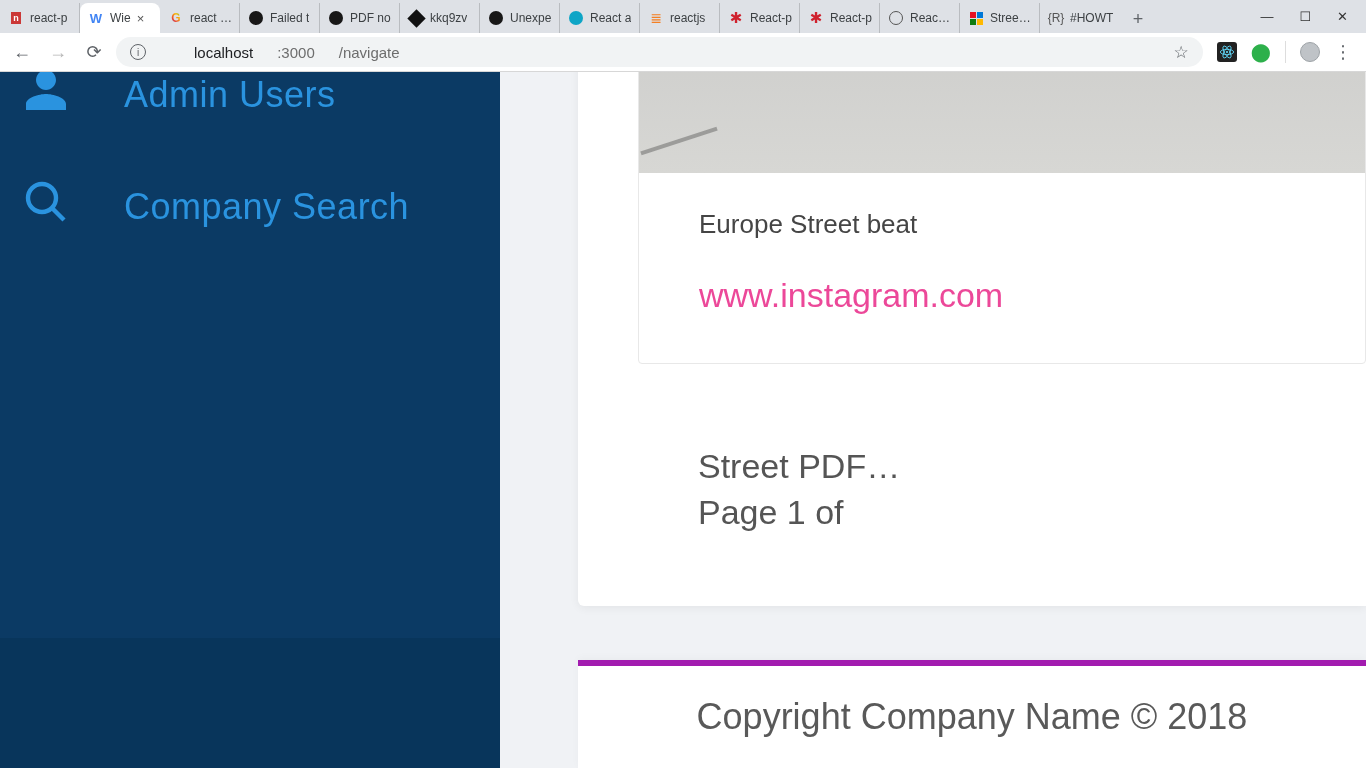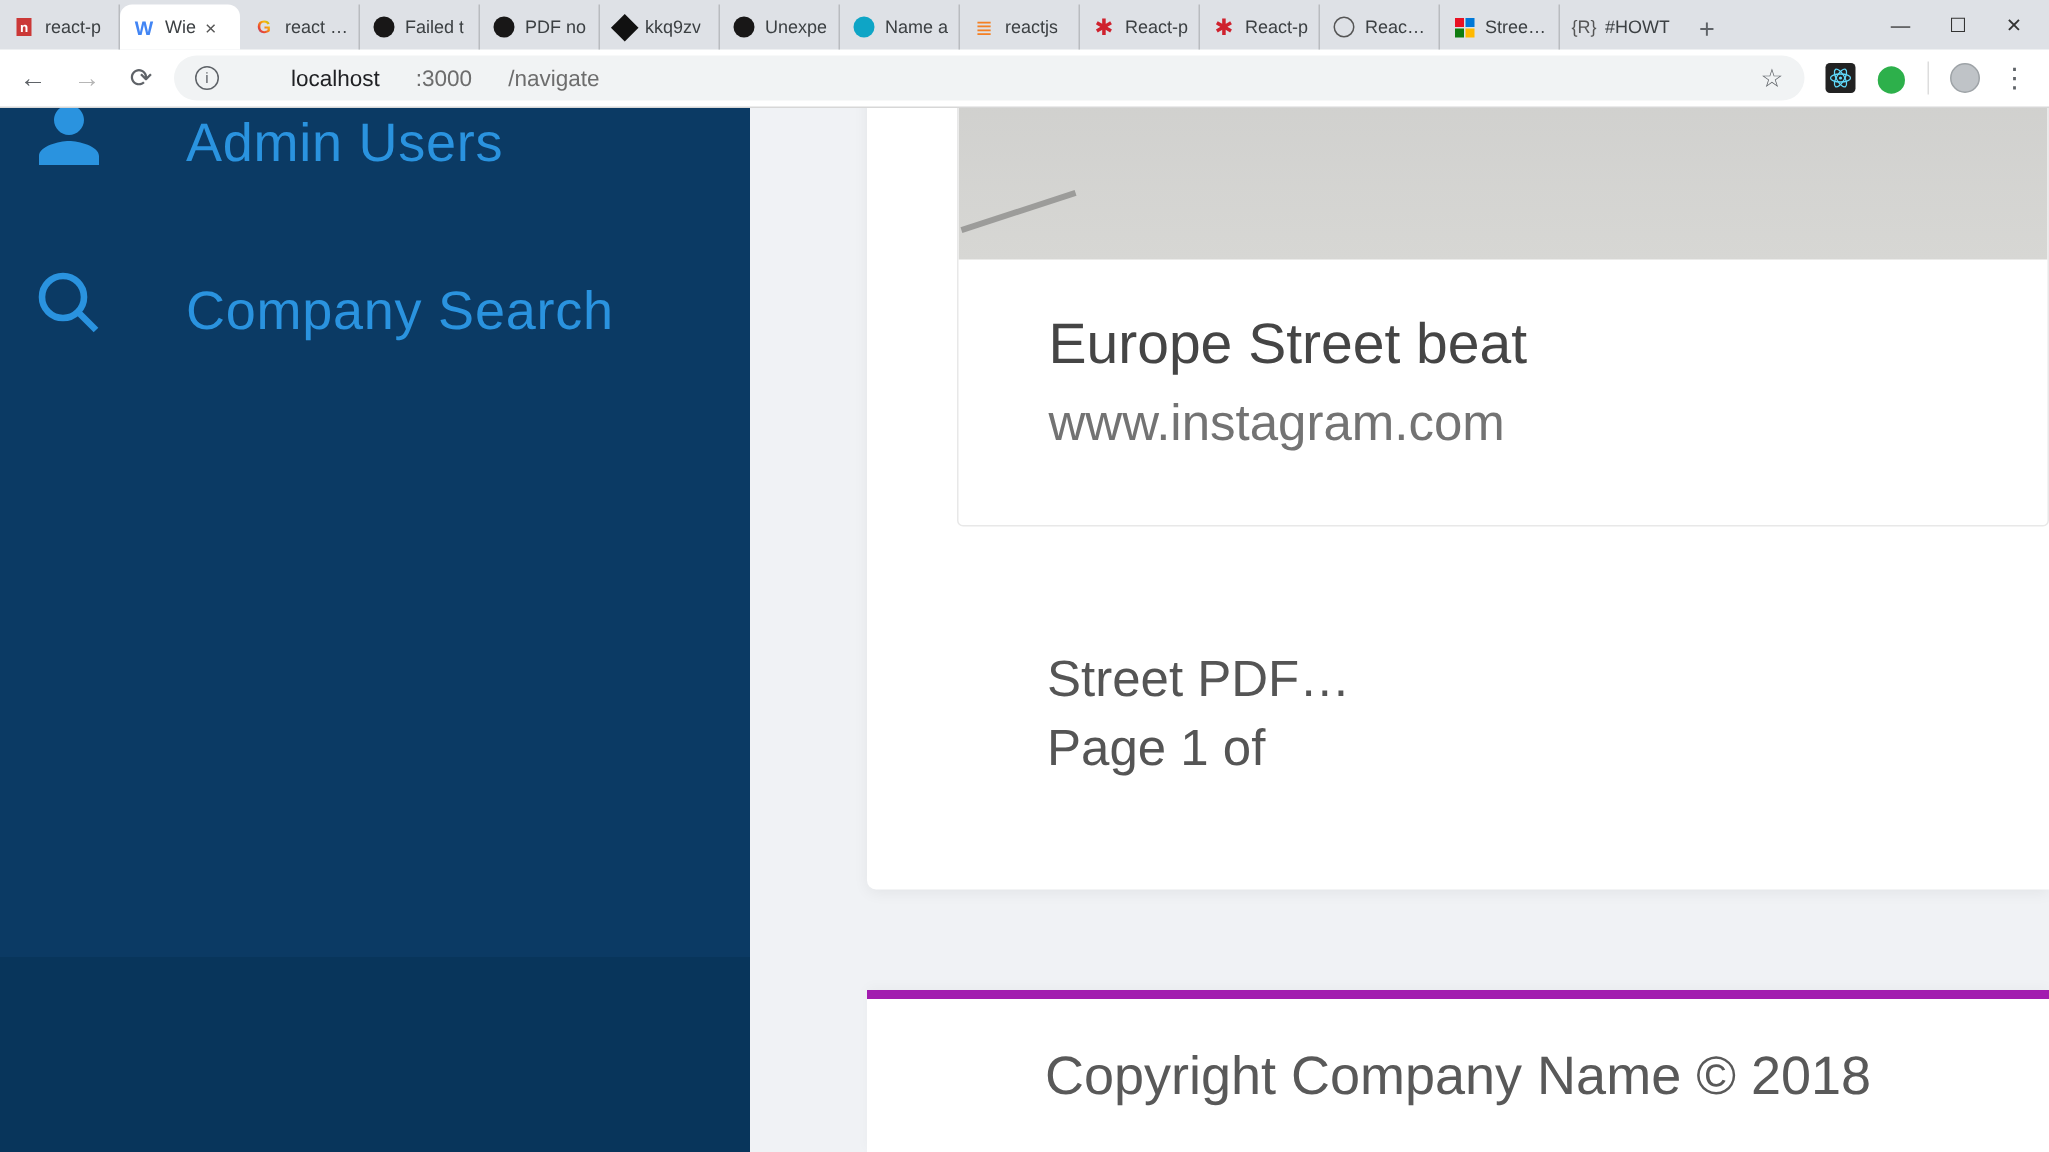--- a/index.html
+++ b/index.html
@@ -37,22 +37,22 @@
 .side-item.search { margin-top:60px; }
 .side-icon { width:52px; height:52px; display:flex; align-items:center; justify-content:center; }
 .side-label { font-size:36px; font-weight:400; color:#2a93df; letter-spacing:0.5px; }
 
 .content { flex:1; height:100%; background:#f0f2f5; position:relative; overflow:hidden; }
 .card-panel { position:absolute; left:78px; top:-220px; right:0; background:#fff; border-radius:6px 0 0 6px; box-shadow:0 2px 10px rgba(0,0,0,0.06); padding-bottom:70px; }
 .inner-card { margin:60px 0 0 60px; border:1px solid #e8e8e8; border-radius:4px; overflow:hidden; background:#fff; }
 .inner-card .cover { height:260px; background:linear-gradient(180deg,#bfbfbd 0%,#cfcfcd 50%,#d7d7d4 100%); position:relative; }
 .inner-card .cover::after { content:""; position:absolute; left:0; bottom:30px; width:80px; height:4px; background:#9c9c9a; transform:rotate(-18deg); }
 .inner-card .body { padding:36px 0 48px 60px; }
-.card-title { font-size:38px; color:#454545; margin-bottom:11px; }
-.card-sub { font-size:34px; color:#737373; }
+.card-title { font-size:26px; color:#454545; margin-bottom:36px; }
+.card-sub { font-size:34px; color:#ec4899; }
 .pdf-block { margin:80px 0 0 120px; }
 .pdf-line { font-size:34px; color:#555; line-height:1.35; }
 .footer { position:absolute; left:78px; right:0; bottom:0; height:108px; background:#fff; border-top:6px solid #a21caf; display:flex; align-items:center; justify-content:center; font-size:36px; color:#595959; box-shadow:0 -2px 8px rgba(0,0,0,0.03); }
 .atom-svg { width:16px; height:16px; }
 </style>
 </head>
 <body>
 
 <div class="chrome-top">
   <div class="tab" style="width:80px">
@@ -95,21 +95,21 @@
   <div class="tab" style="width:80px">
     <span class="favicon">
         <span style="width:14px;height:14px;background:#181717;border-radius:50%;display:inline-block"></span>
       </span>
     <span class="ttxt">Unexpe</span>
   </div>
   <div class="tab" style="width:80px">
     <span class="favicon">
         <span style="width:14px;height:14px;background:#0ea5c6;border-radius:50%;display:inline-block"></span>
       </span>
-    <span class="ttxt">Name a</span>
+    <span class="ttxt">React a</span>
   </div>
   <div class="tab" style="width:80px">
     <span class="favicon">
         <span style="color:#f48024;font-size:14px">≣</span>
       </span>
     <span class="ttxt">reactjs</span>
   </div>
   <div class="tab" style="width:80px">
     <span class="favicon">
         <span style="color:#cf222e;font-size:15px">✱</span>

